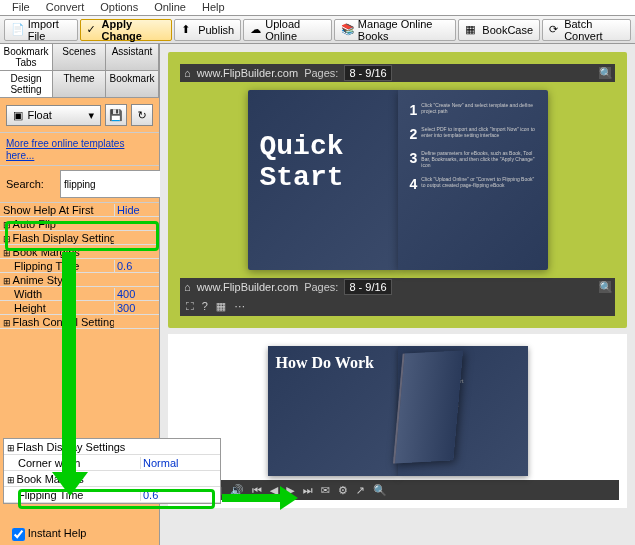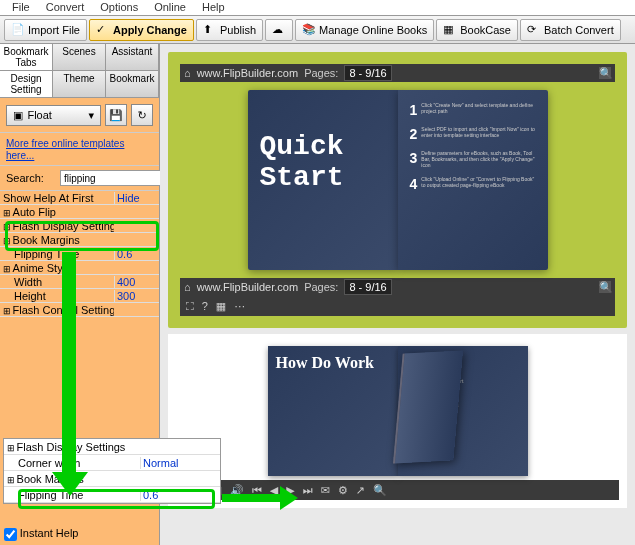--- a/index.html
+++ b/index.html
@@ -14,37 +14,37 @@
 .left{width:160px;background:#fdba74;border-right:1px solid #999;display:flex;flex-direction:column}
 .tabrow{display:flex;background:#ddd;border-bottom:1px solid #999}
 .tabrow span{flex:1;text-align:center;padding:2px;border-right:1px solid #999;background:linear-gradient(#f0f0f0,#d0d0d0);font-size:10px}
 .tabrow span.sel{background:#fff}
 .tplbar{display:flex;align-items:center;gap:4px;padding:6px;border-bottom:1px solid #ccc}
 .floatbtn{flex:1;display:flex;align-items:center;gap:4px;padding:3px 6px;border:1px solid #888;background:linear-gradient(#fff,#ddd)}
 .iconbtn{width:22px;height:22px;border:1px solid #888;background:linear-gradient(#fff,#ddd);display:flex;align-items:center;justify-content:center}
 .linkrow{padding:4px 6px;border-bottom:1px solid #ccc}
 .linkrow a{color:#03c;text-decoration:underline;font-size:10px}
 .searchrow{display:flex;align-items:center;gap:16px;padding:4px 6px;border-bottom:1px solid #ccc}
-.searchrow input{flex:1;border:1px solid #999;padding:7px 3px;height:16px;font-size:10px}
+.searchrow input{flex:1;border:1px solid #999;padding:13px 3px;height:16px;font-size:10px}
 .props{flex:1;overflow:hidden;font-size:10px}
 .prow{display:flex;border-bottom:1px solid #ddd;height:14px;align-items:center}
 .prow .pl{flex:1;padding-left:3px;overflow:hidden;white-space:nowrap}
 .prow .pv{width:45px;color:#03c;padding-left:2px;border-left:1px solid #ddd}
 .prow.sub .pl{padding-left:14px}
 .prow.exp .pl::before{content:"⊞";margin-right:2px;font-size:9px}
 .hl1{position:absolute;border:3px solid #0c0;border-radius:4px;z-index:50}
 .arrow1{position:absolute;background:#0c0;z-index:49}
 .arrowhead{position:absolute;width:0;height:0;z-index:49}
 .bottombox{position:absolute;left:3px;top:438px;width:218px;background:#fff;border:1px solid #999}
 .bottombox .prow{height:16px;font-size:11px}
 .bottombox .pv{width:80px}
 .dlbox{margin:60px 4px 4px;border:1px solid #ccc;padding:4px;font-size:10px}
 .dlbox .dlhead{margin-bottom:3px}
 .dlbox .dlbtn{display:flex;align-items:center;gap:3px;border:1px solid #aaa;padding:2px;background:#f5f5f5}
-.instbox{margin:30px 4px 4px;font-size:10px}
+.instbox{margin:30px 12px 4px;font-size:10px}
 .instbox input{vertical-align:middle}
 .preview{flex:1;background:#e9e9e9;padding:8px;display:flex;flex-direction:column;gap:6px;overflow:hidden}
 .bookframe{background:#b5c843;padding:12px;border-radius:2px;position:relative}
 .bookbar{background:#3a3a3a;color:#ccc;display:flex;align-items:center;padding:2px 4px;height:18px;font-size:9px;gap:6px}
 .bookbar .url{color:#ddd}
 .bookbar .pgbox{background:#222;padding:1px 4px;border:1px solid #555;color:#fff}
 .bookbar .sq{width:12px;height:12px;background:#555;margin-left:auto}
 .book{display:flex;justify-content:center;padding:8px 4px}
 .page{width:150px;height:180px;background:linear-gradient(135deg,#2a3a5a,#3a4a6a);color:#fff;padding:12px;position:relative;box-shadow:0 2px 8px rgba(0,0,0,.4)}
 .page.l{border-radius:2px 0 0 2px}
@@ -80,20 +80,21 @@
   <div class="tbtn active">
       <span class="ic">✓</span>
       <b>Apply Change</b>
     </div>
   <div class="tbtn">
       <span class="ic">⬆</span>
       <span>Publish</span>
     </div>
   <div class="tbtn">
       <span class="ic">☁</span>
+      <span>Upload Online</span>
     </div>
   <div class="tbtn">
       <span class="ic">📚</span>
       <span>Manage Online Books</span>
     </div>
   <div class="tbtn">
       <span class="ic">▦</span>
       <span>BookCase</span>
     </div>
   <div class="tbtn">

